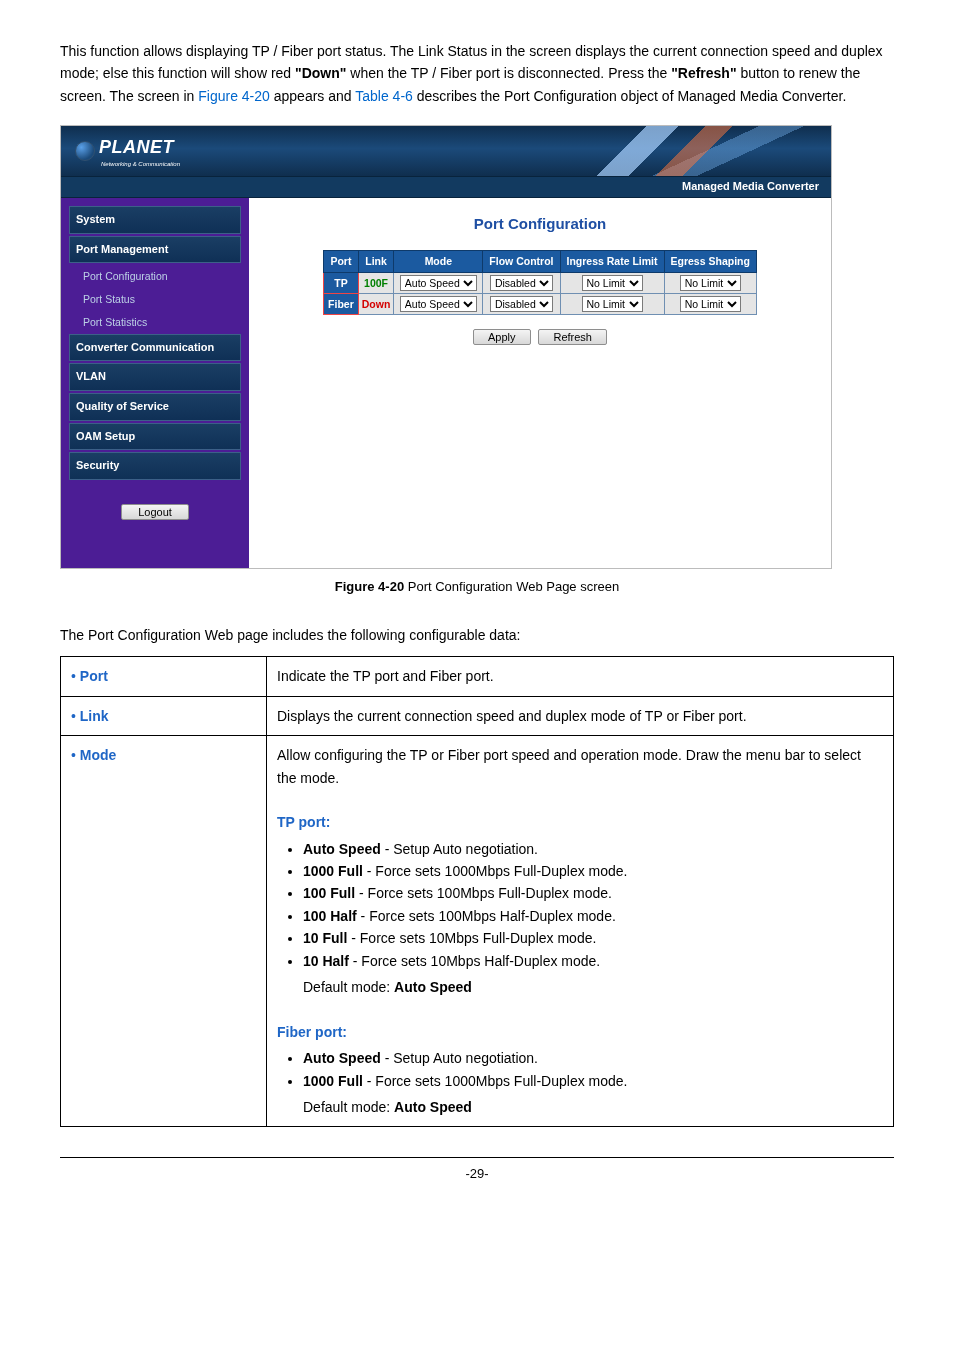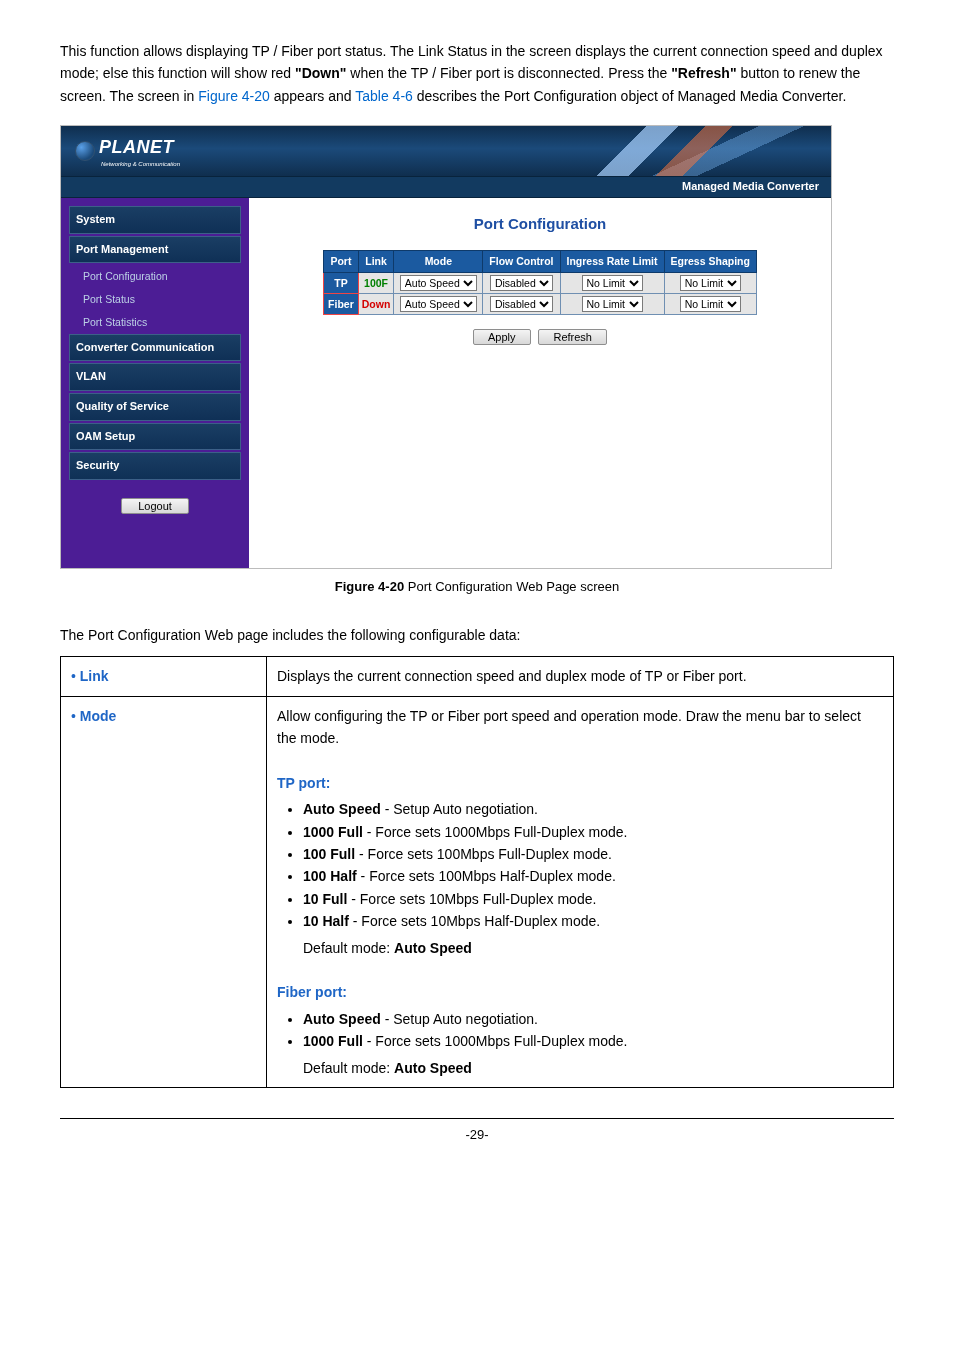--- a/index.html
+++ b/index.html
@@ -100,21 +100,21 @@
     background: linear-gradient(180deg,#1a3e64 0%,#0f3056 100%);
     cursor:pointer;
   }
   .side-sub {
     color:#bcd0e6;
     font-size:10.5px;
     padding:3px 6px 3px 14px;
     cursor:pointer;
   }
   .side-logout {
-    margin-top:12px;
+    margin-top:18px;
     align-self:center;
   }
   .side-logout button {
     font-size:11px;
     padding:1px 16px;
     background: linear-gradient(180deg,#f4f4f4,#d8d8d8);
     border:1px solid #8e8e8e;
     border-radius:2px;
     cursor:pointer;
   }
@@ -312,20 +312,26 @@
 </div>
 
 <div class="fig-caption">
   <span class="bold">Figure 4-20 </span><span>Port Configuration Web Page screen</span>
 </div>
 
 <div class="desc-intro">The Port Configuration Web page includes the following configurable data:</div>
 
 <table class="desc">
   <tbody>
+      <tr>
+    <td class="obj">
+      • <span class="bold">Port</span>
+    </td>
+    <td>Indicate the TP port and Fiber port.</td>
+  </tr>
   <tr>
     <td class="obj">
       • <span class="bold">Link</span>
     </td>
     <td>Displays the current connection speed and duplex mode of TP or Fiber port.</td>
   </tr>
   <tr>
     <td class="obj">
       • <span class="bold">Mode</span>
     </td>

